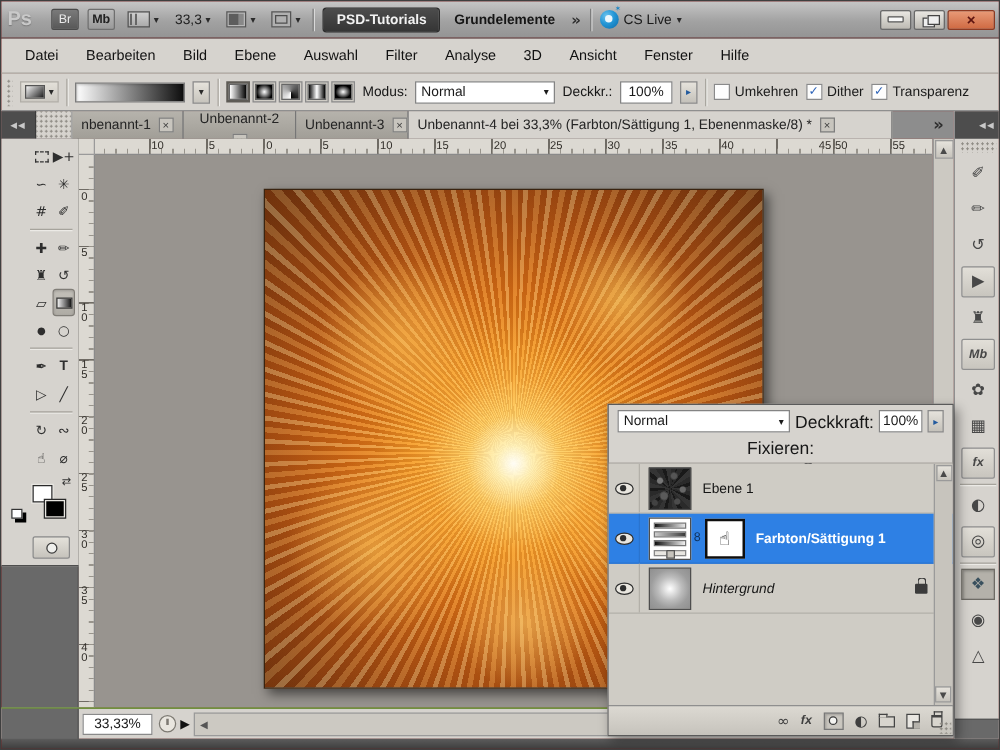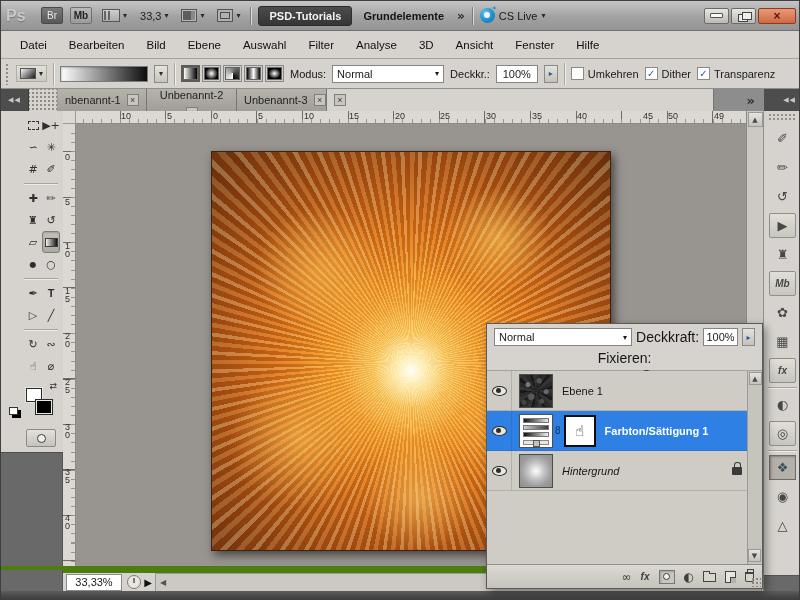--- a/index.html
+++ b/index.html
@@ -123,21 +123,21 @@
   .docarea{position:absolute;left:62px;top:110px;width:683px;height:455px;background:#98948f;overflow:hidden;}
   .hruler{position:absolute;left:0;top:0;width:683px;height:13px;background:#dcd9d2;border-bottom:1px solid #8a8a8a;
     background-image:
       repeating-linear-gradient(to right,#98948c 0 1px,transparent 1px 9.12px),
       repeating-linear-gradient(to right,#6f6b64 0 1px,transparent 1px 45.6px);
     background-size:100% 4px,100% 13px;background-position:2px 100%,11px 0;background-repeat:no-repeat,no-repeat;}
   .rn{position:absolute;top:0;font-size:9px;color:#33302b;}
   .hruler .rn:nth-child(1){left:58px}.hruler .rn:nth-child(2){left:104px}.hruler .rn:nth-child(3){left:150px}
   .hruler .rn:nth-child(4){left:195px}.hruler .rn:nth-child(5){left:241px}.hruler .rn:nth-child(6){left:286px}
   .hruler .rn:nth-child(7){left:332px}.hruler .rn:nth-child(8){left:377px}.hruler .rn:nth-child(9){left:423px}
-  .hruler .rn:nth-child(10){left:469px}.hruler .rn:nth-child(11){left:514px}.hruler .rn:nth-child(12){left:580px}
+  .hruler .rn:nth-child(10){left:469px}.hruler .rn:nth-child(11){left:514px}.hruler .rn:nth-child(12){left:592px}
   .hruler .rn:nth-child(13){left:605px}.hruler .rn:nth-child(14){left:651px}
   .vruler{position:absolute;left:0;top:13px;width:13px;height:442px;background:#dcd9d2;border-right:1px solid #8a8a8a;
     background-image:
       repeating-linear-gradient(to bottom,#98948c 0 1px,transparent 1px 9.1px),
       repeating-linear-gradient(to bottom,#6f6b64 0 1px,transparent 1px 45.5px);
     background-size:4px 100%,13px 100%;background-position:100% 9px,0 27px;background-repeat:no-repeat,no-repeat;}
   .vruler .rn{left:2px;width:7px;line-height:8px;word-break:break-all;}
   .vruler .rn:nth-child(1){top:29px}.vruler .rn:nth-child(2){top:74px}.vruler .rn:nth-child(3){top:118px}
   .vruler .rn:nth-child(4){top:163px}.vruler .rn:nth-child(5){top:208px}.vruler .rn:nth-child(6){top:254px}
   .vruler .rn:nth-child(7){top:299px}.vruler .rn:nth-child(8){top:344px}.vruler .rn:nth-child(9){top:390px}
@@ -151,21 +151,21 @@
       radial-gradient(circle 95px at 22% 72%,rgba(255,205,95,.5) 0%,transparent 74%),
       radial-gradient(circle 105px at 77% 68%,rgba(255,195,85,.45) 0%,transparent 70%),
       radial-gradient(circle 70px at 52% 87%,rgba(255,215,120,.5) 0%,transparent 78%),
       repeating-conic-gradient(from 2deg at 50% 53%,rgba(255,235,170,.32) 0deg 1.1deg,rgba(150,70,15,.28) 1.1deg 2.6deg,rgba(255,205,120,.25) 2.6deg 3.9deg,rgba(130,60,12,.22) 3.9deg 5.3deg),
       radial-gradient(circle at 50% 53%,#ffe49a 0%,#ffbf4e 12%,#f29422 28%,#d96f15 45%,#b25312 62%,#8c3f10 78%,#72330e 90%,#602a0c 100%);}
 
   
   .vscroll{position:absolute;left:745px;top:110px;width:17px;height:455px;background:#ccc9c2;border-left:1px solid #8a8a8a;}
   .scroll-btn{width:15px;height:15px;margin:1px auto;border:1px solid #9a9a9a;background:linear-gradient(#e6e3dc,#c6c3bc);
      display:flex;align-items:center;justify-content:center;font-size:7px;color:#4a4a4a;}
-  .statusrow{position:absolute;left:0;top:565px;width:762px;height:25px;background:#d6d3ce;border-top:7px solid #4d7c0f;
+  .statusrow{position:absolute;left:0;top:565px;width:762px;height:25px;background:#d6d3ce;border-top:1px solid #4d7c0f;
      display:flex;align-items:center;}
   .status-dark{width:62px;height:25px;background:#696969;border-right:1px solid #555;}
   .zoomfield{width:56px;height:17px;background:#fff;border:1px solid #8a8a8a;margin:0 5px 0 3px;
      display:flex;align-items:center;justify-content:center;font-size:11px;}
   .clock-i{width:14px;height:14px;border:1.5px solid #7d7a73;border-radius:50%;position:relative;background:#e9e6df;}
   .clock-i::before{content:"";position:absolute;left:5px;top:2px;width:1.5px;height:5px;background:#7d7a73;}
   .docfield{width:252px;height:19px;margin:0 2px 0 8px;border-left:1px solid #9a9a9a;border-right:1px solid #9a9a9a;
      display:flex;align-items:center;justify-content:center;font-size:11px;color:#222;}
   .play-b{width:14px;text-align:center;color:#111;font-size:10px;}
   .hscroll{flex:1;height:19px;margin-right:1px;background:#ccc9c2;border:1px solid #9a9a9a;display:flex;align-items:center;padding-left:4px;}
@@ -372,20 +372,21 @@
     </span>
     <span class="doc-tab t2">
       <span>Unbenannt-2</span>
       <span class="tab-x">×</span>
     </span>
     <span class="doc-tab t3">
       <span>Unbenannt-3</span>
       <span class="tab-x">×</span>
     </span>
     <span class="doc-tab active">
+      <span>Unbenannt-4 bei 33,3% (Farbton/Sättigung 1, Ebenenmaske/8) *</span>
       <span class="tab-x">×</span>
     </span>
     <span class="tr-overflow glyph">»</span>
   </div>
 
   <div class="tooldock">
     <div class="toolpanel">
       <div class="trow">
         <span class="tool">
             <span class="marq-i"></span>
@@ -457,21 +458,21 @@
       <span class="rn">5</span>
       <span class="rn">10</span>
       <span class="rn">15</span>
       <span class="rn">20</span>
       <span class="rn">25</span>
       <span class="rn">30</span>
       <span class="rn">35</span>
       <span class="rn">40</span>
       <span class="rn">45</span>
       <span class="rn">50</span>
-      <span class="rn">49</span>
+      <span class="rn">55</span>
     </div>
     <div class="vruler">
       <span class="rn">0</span>
       <span class="rn">5</span>
       <span class="rn">10</span>
       <span class="rn">15</span>
       <span class="rn">20</span>
       <span class="rn">25</span>
       <span class="rn">30</span>
       <span class="rn">35</span>

